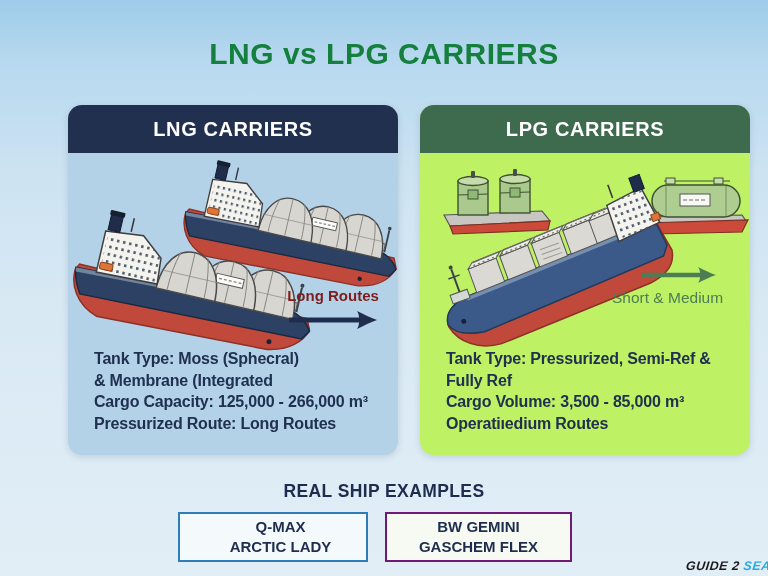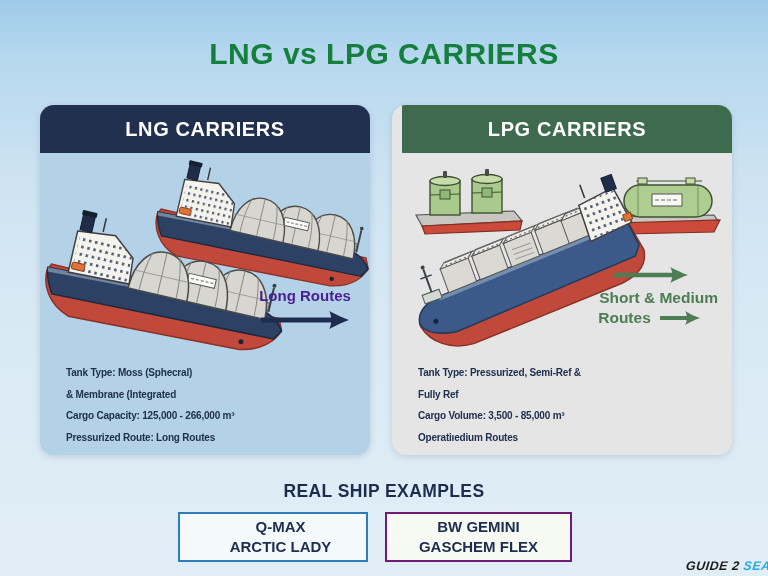--- a/index.html
+++ b/index.html
@@ -7,45 +7,45 @@
     width:768px;height:576px;position:relative;overflow:hidden;
     font-family:"Liberation Sans",sans-serif;
     background:linear-gradient(180deg,#9ecbe9 0%,#b6d8ef 10%,#cde3f2 30%,#d9e9f4 55%,#e1eef6 100%);
   }
   .title{
     position:absolute;top:37px;left:0;width:768px;text-align:center;
     font-size:30px;font-weight:800;color:#15803d;letter-spacing:.5px;
   }
   .panel{
     position:absolute;top:105px;width:330px;height:350px;border-radius:14px;
-    overflow:hidden;box-shadow:0 2px 7px rgba(40,70,100,.16);
+    overflow:hidden;box-shadow:0 2px 7px rgba(40,70,100,.16);margin-left:28px;
   }
   .panel.lng{left:40px;background:#b4d2e7;}
-  .panel.lpg{left:392px;background:#e5e5e5;padding-left:10px;}
+  .panel.lpg{left:392px;background:#bef264;}
   .panel-header{
     height:48px;display:flex;align-items:center;justify-content:center;
     color:#fff;font-size:20px;font-weight:800;letter-spacing:.6px;
   }
   .lng .panel-header{background:#22304f;}
   .lpg .panel-header{background:#3e6b4e;}
   .illu{position:absolute;left:0;top:48px;width:330px;height:215px;}
   .route-lng{
     position:absolute;left:205px;top:182px;width:120px;text-align:center;
-    color:#4c1d95;font-size:15px;font-weight:800;line-height:18px;
+    color:#7f1d1d;font-size:15px;font-weight:800;line-height:18px;
   }
   .route-lng svg{display:block;margin:4px auto 0;}
   .route-lpg{
-    position:absolute;left:192px;top:160px;width:134px;text-align:right;
-    color:#4d7d53;font-size:15.5px;font-weight:700;line-height:20px;
+    position:absolute;left:192px;top:160px;width:134px;text-align:left;
+    color:#4d7d53;font-size:15.5px;font-weight:400;line-height:20px;
   }
   .route-lpg .big-arrow{display:block;margin:0 auto 3px;}
   .routes-row{display:flex;align-items:center;justify-content:center;gap:7px;}
   .specs{
-    position:absolute;left:26px;top:257px;width:300px;
-    font-size:10px;font-weight:700;color:#20304f;line-height:21.5px;letter-spacing:-.2px;
+    position:absolute;left:26px;top:243px;width:300px;
+    font-size:16px;font-weight:700;color:#20304f;line-height:21.5px;letter-spacing:-.2px;
   }
   .examples-heading{
     position:absolute;top:481px;left:0;width:768px;text-align:center;
     font-size:17.5px;font-weight:800;color:#1e2c4e;letter-spacing:.4px;
   }
   .ex-box{
     position:absolute;top:512px;height:50px;box-sizing:border-box;
     display:flex;flex-direction:column;justify-content:center;text-align:center;
     font-size:15px;font-weight:700;color:#1e2c4e;line-height:20px;background:#f4f9fc;
   }
@@ -215,27 +215,20 @@
       </g>
     </g>
   </svg>
 
   <div class="route-lpg">
     <svg class="big-arrow" width="82" height="20" viewBox="0 0 82 20">
       <path d="M3,10 H64" stroke="#4d7d53" stroke-width="4.5" fill="none"></path>
       <path d="M60,2 C67,5.5 72,8 78,10 C72,12 67,14.5 60,18 C63,14.5 63,5.5 60,2 Z" fill="#4d7d53"></path>
     </svg>
     <div>Short &amp; Medium</div>
-    <div class="routes-row">
-      <span>Routes</span>
-      <svg width="46" height="18" viewBox="0 0 46 18">
-        <path d="M2,9 H30" stroke="#4d7d53" stroke-width="4" fill="none"></path>
-        <path d="M27,2 C32,5 36,7 42,9 C36,11 32,13 27,16 C29.5,13 29.5,5 27,2 Z" fill="#4d7d53"></path>
-      </svg>
-    </div>
   </div>
 
   <div class="specs">
     <div>Tank Type: Pressurized, Semi-Ref &amp;</div>
     <div>Fully Ref</div>
     <div>Cargo Volume: 3,500 - 85,000 m³</div>
     <div>Operatiıedium Routes</div>
   </div>
 </div>
 

